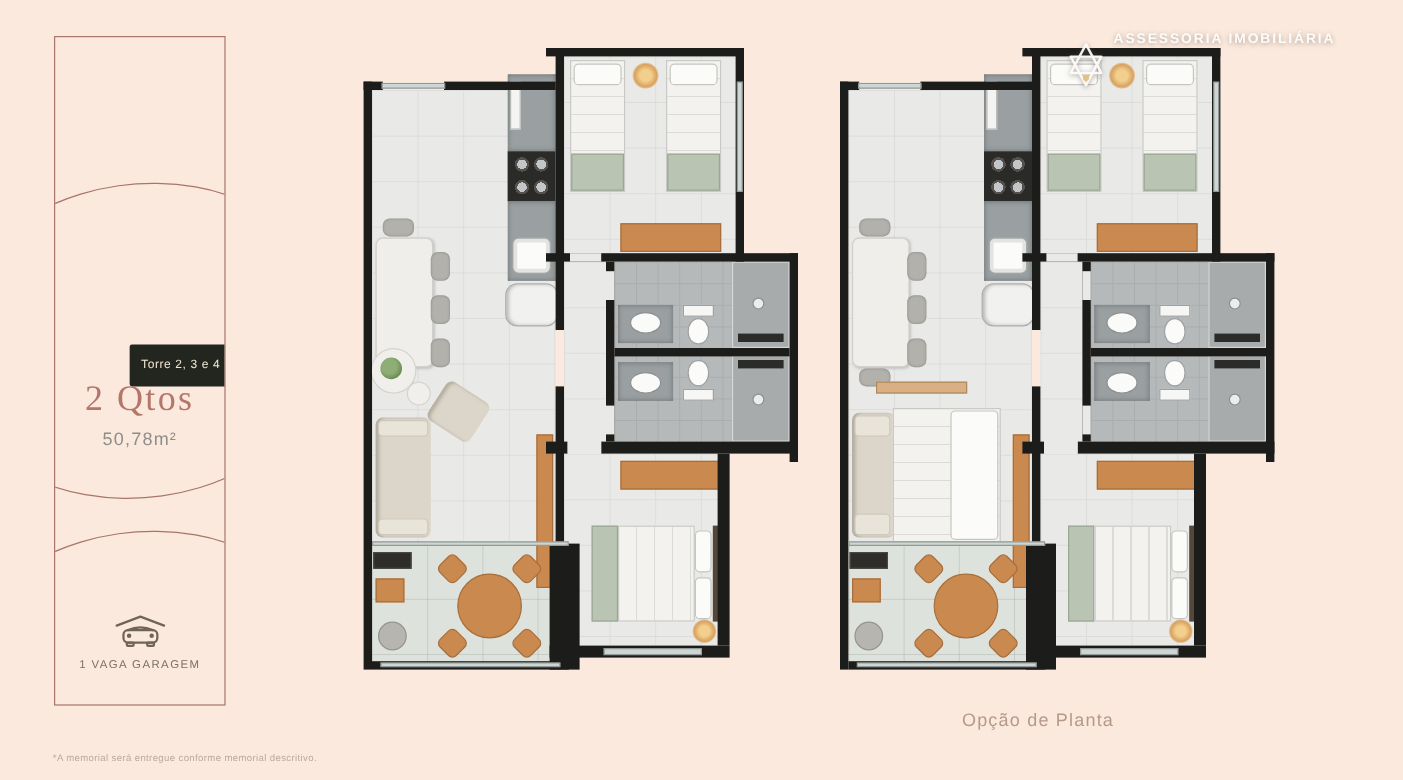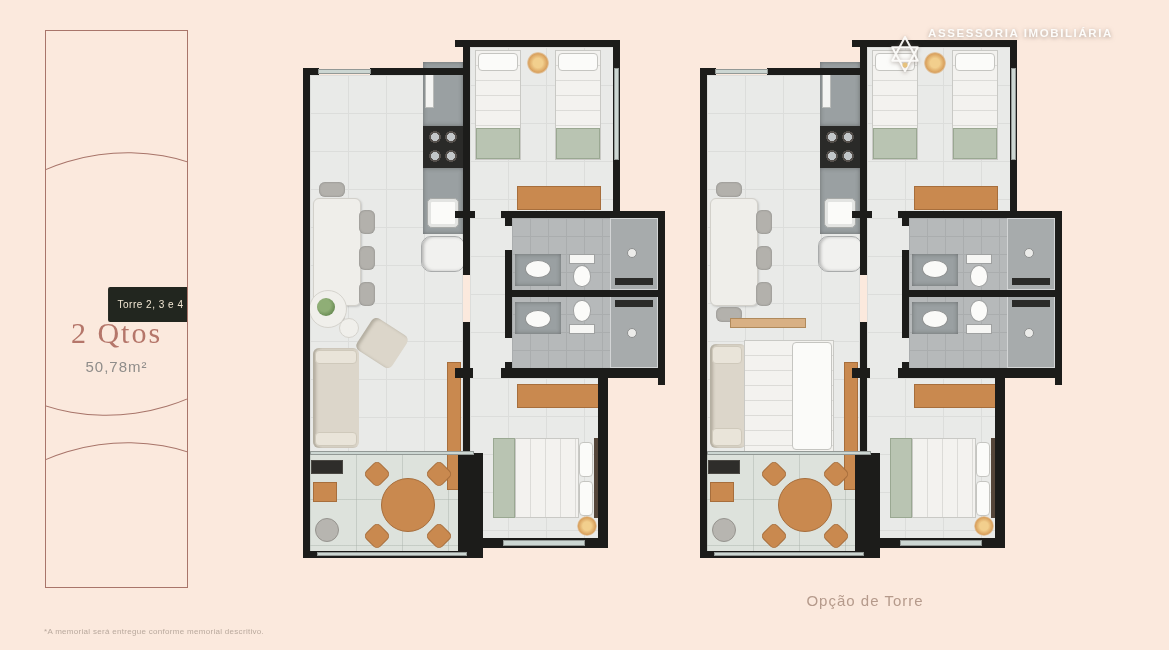--- a/index.html
+++ b/index.html
@@ -136,24 +136,36 @@
 </style>
 </head>
 <body>
 
 <div class="card">
   <div class="arc a1"></div>
   <div class="arc a2"></div>
   <div class="badge">Torre 2, 3 e 4</div>
   <div class="qtos">2 Qtos</div>
   <div class="area">50,78m²</div>
+  <div class="garage">
+    <svg class="gicon" width="46" height="32" viewBox="0 0 48 34" fill="none" stroke="#6f6459" stroke-width="2" stroke-linecap="round" stroke-linejoin="round">
+      <polyline points="3,11 24,3 45,11"></polyline>
+      <rect x="9" y="15" width="30" height="11" rx="4"></rect>
+      <path d="M13 15 q11 -5 22 0"></path>
+      <rect x="12" y="26" width="6" height="3" rx="1"></rect>
+      <rect x="30" y="26" width="6" height="3" rx="1"></rect>
+      <circle cx="14" cy="20" r="1" fill="#6f6459"></circle>
+      <circle cx="34" cy="20" r="1" fill="#6f6459"></circle>
+    </svg>
+    <div class="glabel">1 VAGA GARAGEM</div>
+  </div>
 </div>
 
 <div class="footnote">*A memorial será entregue conforme memorial descritivo.</div>
-<div class="caption">Opção de Torre</div>
+<div class="caption">Opção de Planta</div>
 
 <div class="logo">
   <svg class="star" width="34" height="40" viewBox="0 0 40 46" fill="none" stroke="#fdfcfa" stroke-width="2.4" stroke-linejoin="round">
     <polygon points="20,3 35,31 5,31"></polygon>
     <polygon points="20,43 5,15 35,15"></polygon>
     <circle cx="20" cy="36" r="3" fill="#e8c27b" stroke="none"></circle>
   </svg>
   <div class="ltext">
     <div class="ltag">ASSESSORIA IMOBILIÁRIA</div>
   </div>

